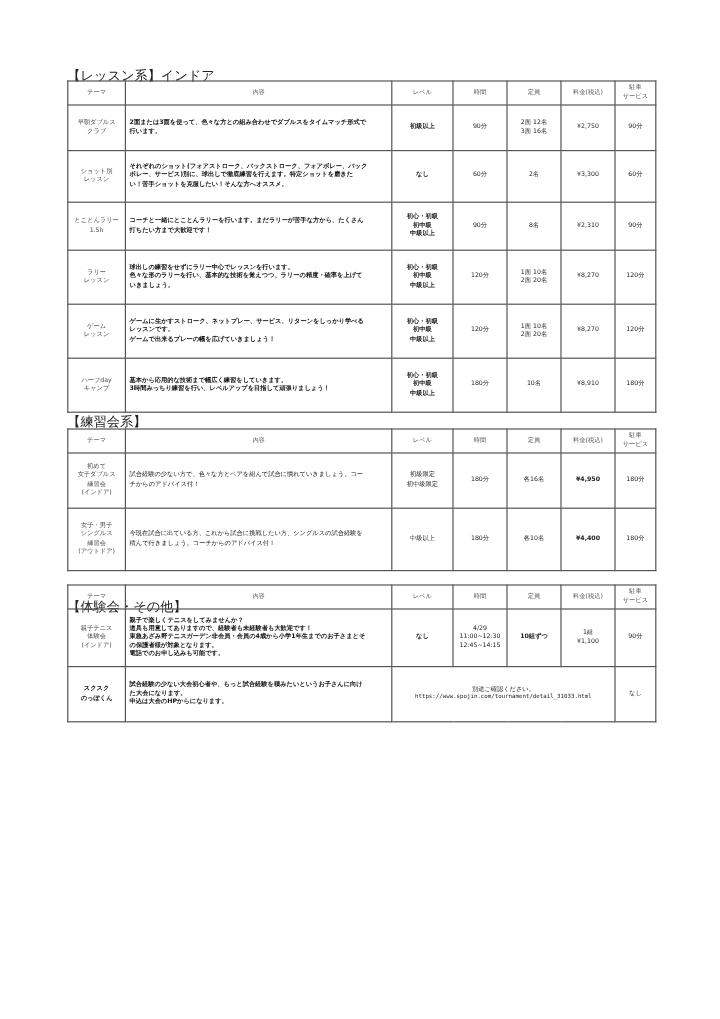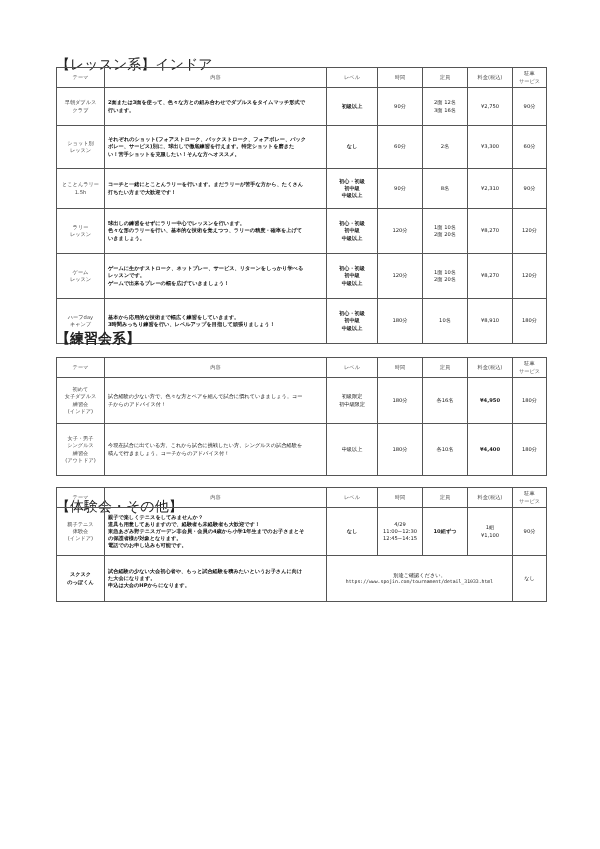--- a/index.html
+++ b/index.html
@@ -1,18 +1,18 @@
 <!DOCTYPE html>
 <html><head>
 <meta charset="utf-8">
 <style>
   html, body { margin: 0; padding: 0; background: #ffffff; }
   body { width: 600px; height: 849px; position: relative; overflow: hidden;
          font-family: "DejaVu Sans", sans-serif; color: #111; }
-  .section-title { position: absolute; left: 56px; font-size: 14px; color: #222; white-space: nowrap; }
+  .section-title { position: absolute; left: 56px; font-size: 11px; color: #222; white-space: nowrap; }
   table.grid { position: absolute; left: 56px; width: 490px; border-collapse: collapse; table-layout: fixed; }
   table.grid td, table.grid th { border: 1px solid #555; padding: 0 2px; font-size: 5.2px; line-height: 1.35; vertical-align: middle; }
   table.grid th { font-weight: normal; color: #555; text-align: center; height: 19px; }
   .c-theme { text-align: center; color: #444; }
   .c-body { text-align: left; font-weight: bold; color: #111; padding-left: 3px !important; }
   .c-mid { text-align: center; color: #222; }
   .c-bold { font-weight: bold; }
   .ln { display: block; }
   .url { font-family: "DejaVu Sans Mono", monospace; font-size: 4.8px; }
 </style>
@@ -168,21 +168,21 @@
     <td class="c-mid">180分</td>
     <td class="c-mid">
           <span class="ln">10名</span>
         </td>
     <td class="c-mid">¥8,910</td>
     <td class="c-mid">180分</td>
   </tr>
 </tbody>
   </table>
 
-<div class="section-title" style="top:330px;font-weight:bold;">【練習会系】</div>
+<div class="section-title" style="top:344px;">【練習会系】</div>
 <table class="grid" style="top:357px;">
   <colgroup>
     <col style="width:48px">
       <col style="width:222px">
       <col style="width:51px">
       <col style="width:45px">
       <col style="width:45px">
       <col style="width:45px">
       <col style="width:34px">
   </colgroup>

